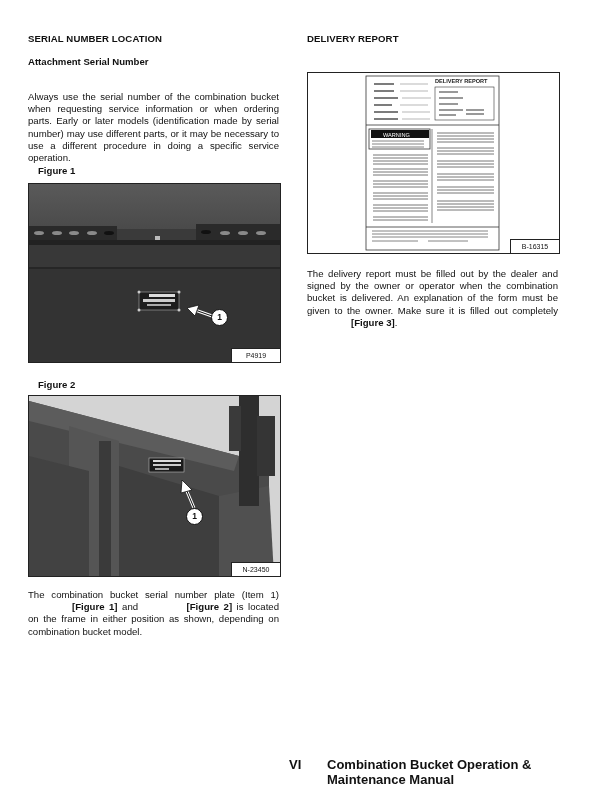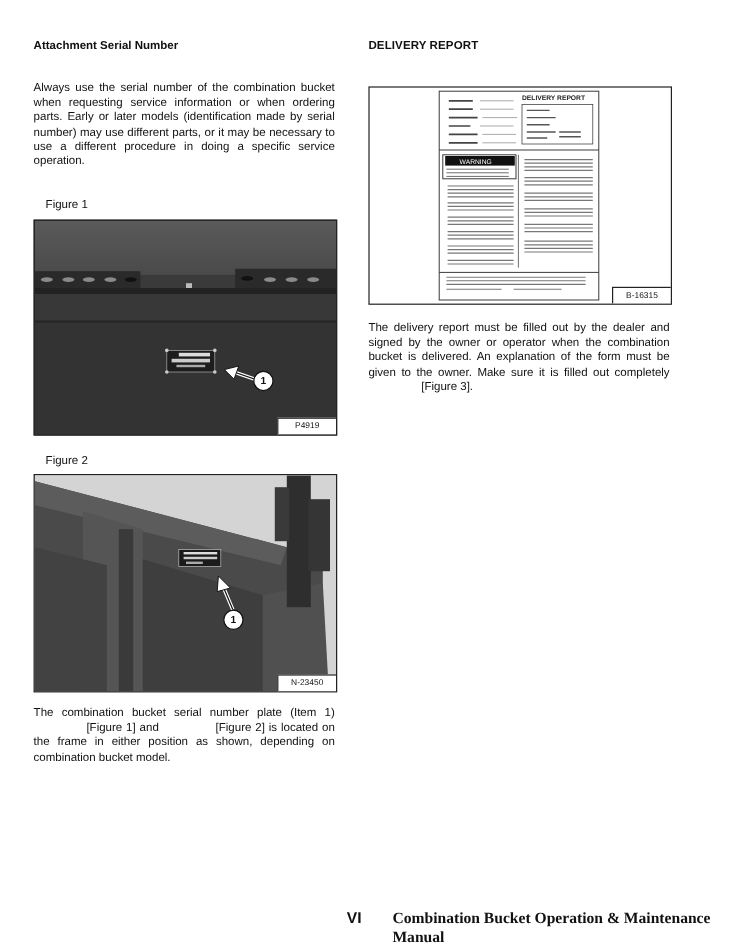--- a/index.html
+++ b/index.html
@@ -6,37 +6,38 @@
   body {
     width: 612px; height: 792px; background: #ffffff; position: relative; overflow: hidden;
     font-family: "Liberation Sans", sans-serif; color: #111;
   }
   .col { position: absolute; width: 251px; }
   .col-left { left: 28px; top: 33px; }
   .col-right { left: 307px; top: 33px; }
   .h1 { font-weight: bold; font-size: 9.6px; margin: 0 0 12px 0; letter-spacing: 0.1px; }
   .h2 { font-weight: bold; font-size: 9.6px; margin: 0 0 24px 0; }
   .para { font-size: 9.6px; line-height: 12.2px; text-align: justify; margin: 0; }
-  .para b { font-weight: normal; padding-left: 44px; }
-  .fig-label { font-weight: normal; font-size: 9.6px; position: absolute; padding-left: 10px; }
+  .para b { font-weight: bold; padding-left: 44px; }
+  .fig-label { font-weight: bold; font-size: 9.6px; position: absolute; padding-left: 10px; }
   .figure { position: absolute; border: 1px solid #222; overflow: hidden; }
   .fig-tag {
     position: absolute; right: -1px; bottom: -1px; background: #fff; border: 1px solid #222;
     font-size: 7px; padding: 3px 0; text-align: center;
   }
   .callout {
     position: absolute; width: 15px; height: 15px; border-radius: 50%; background: #fff;
     border: 1px solid #111; font-size: 8.5px; font-weight: bold; text-align: center; line-height: 15px;
   }
   .footer { position: absolute; top: 757px; font-size: 13px; font-weight: bold; }
 </style>
 </head>
 <body>
 
 <div class="col col-left">
+  <div class="h1">SERIAL NUMBER LOCATION</div>
   <div class="h2">Attachment Serial Number</div>
   <p class="para">Always use the serial number of the combination bucket when requesting service information or when ordering parts. Early or later models (identification made by serial number) may use different parts, or it may be necessary to use a different procedure in doing a specific service operation.</p>
 </div>
 
 <div class="fig-label" style="left:28px; top:165px;">Figure 1</div>
 
 <div class="figure" style="left:28px; top:183px; width:251px; height:178px; background:#3a3a3a;">
   <svg width="251" height="178" viewBox="0 0 251 178">
     <defs>
       <linearGradient id="g1top" x1="0" y1="0" x2="0" y2="1">
@@ -202,13 +203,13 @@
       <line x1="64" y1="168" x2="110" y2="168"></line>
         <line x1="120" y1="168" x2="160" y2="168"></line>
     </g>
   </svg>
   <div class="fig-tag" style="width:48px;">B-16315</div>
 </div>
 
 <p class="para" style="position:absolute; left:307px; top:268px; width:251px;"><span>The delivery report must be filled out by the dealer and signed by the owner or operator when the combination bucket is delivered. An explanation of the form must be given to the owner. Make sure it is filled out completely </span><b>[Figure 3]</b><span>.</span></p>
 
 <div class="footer" style="left:289px;">VI</div>
-<div class="footer" style="left:327px;font-family:Liberation Serif, serif;">Combination Bucket Operation &amp; Maintenance Manual</div>
+<div class="footer" style="left:327px;">Combination Bucket Operation &amp; Maintenance Manual</div>
 
 </body></html>

